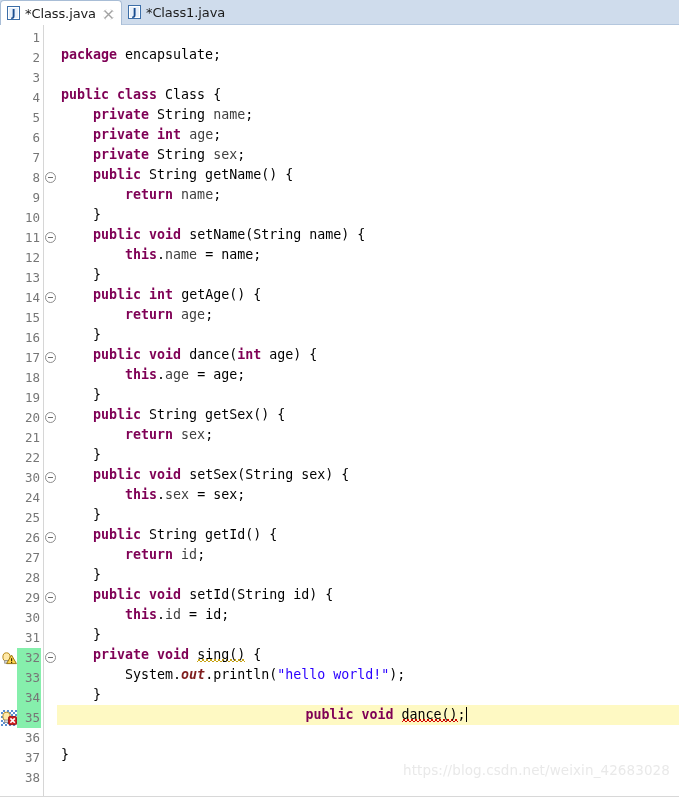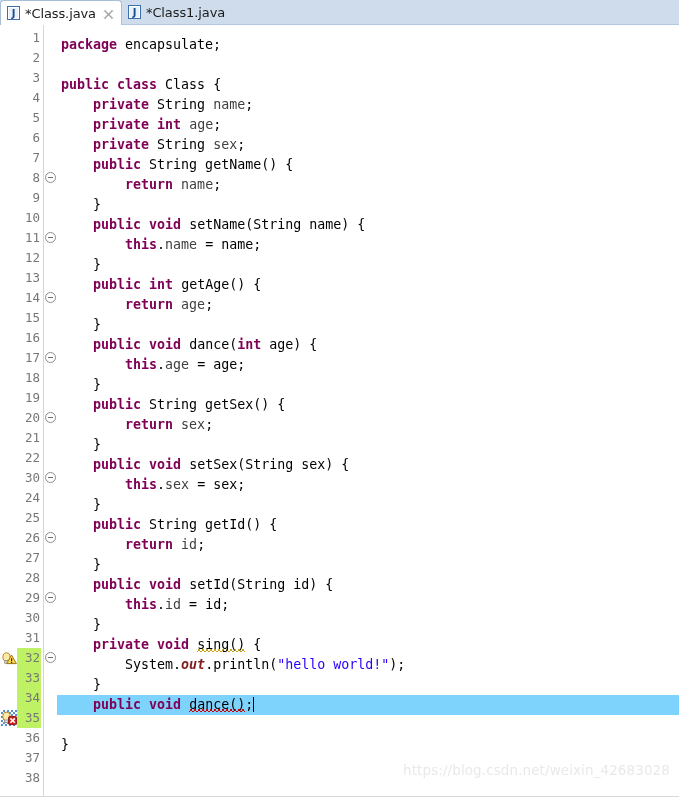--- a/index.html
+++ b/index.html
@@ -130,30 +130,31 @@
     white-space: pre;
   }
   .line-numbers .row {
     font-family: "DejaVu Sans Mono", monospace;
     font-size: 12.5px;
     color: #767676;
     text-align: right;
     padding-right: 1px;
   }
   .line-numbers .row.hl-range {
-    background: #bef264;
+    background: #86efac;
   }
   .code-area .row {
     font-family: "DejaVu Sans Mono", monospace;
     font-size: 13.3px;
     color: #000000;
     padding-left: 4px;
   }
   .code-area .row.current-line {
-    background: #7dd3fc;
+    background: #fef9c3;
+    text-align: center;
   }
 
   
   .kw      { color: #7f0055; font-weight: bold; }
   .fld     { color: #404040; }
   .sfld    { color: #7f1d1d; font-weight: bold; font-style: italic; }
   .str     { color: #2a00ff; }
   .plain   { color: #000000; }
 
   
@@ -373,21 +374,21 @@
         <div class="row"></div>
         <div class="row"><span class="fold-marker" style="top: 4px;"></span></div>
         <div class="row"></div>
         <div class="row"></div>
         <div class="row"></div>
         <div class="row"></div>
         <div class="row"></div>
         <div class="row"></div>
       </div>
 
-    <div class="code-area" id="code-area" style="padding-top: 10px;">
+    <div class="code-area" id="code-area" style="padding-top: 20px;">
         <div class="row"><span class="kw">package</span><span class="plain"> encapsulate;</span></div>
         <div class="row"></div>
         <div class="row"><span class="kw">public</span><span class="plain"> </span><span class="kw">class</span><span class="plain"> Class {</span></div>
         <div class="row"><span class="plain">    </span><span class="kw">private</span><span class="plain"> String </span><span class="fld">name</span><span class="plain">;</span></div>
         <div class="row"><span class="plain">    </span><span class="kw">private</span><span class="plain"> </span><span class="kw">int</span><span class="plain"> </span><span class="fld">age</span><span class="plain">;</span></div>
         <div class="row"><span class="plain">    </span><span class="kw">private</span><span class="plain"> String </span><span class="fld">sex</span><span class="plain">;</span></div>
         <div class="row"><span class="plain">    </span><span class="kw">public</span><span class="plain"> String getName() {</span></div>
         <div class="row"><span class="plain">        </span><span class="kw">return</span><span class="plain"> </span><span class="fld">name</span><span class="plain">;</span></div>
         <div class="row"><span class="plain">    }</span></div>
         <div class="row"><span class="plain">    </span><span class="kw">public</span><span class="plain"> </span><span class="kw">void</span><span class="plain"> setName(String name) {</span></div>

